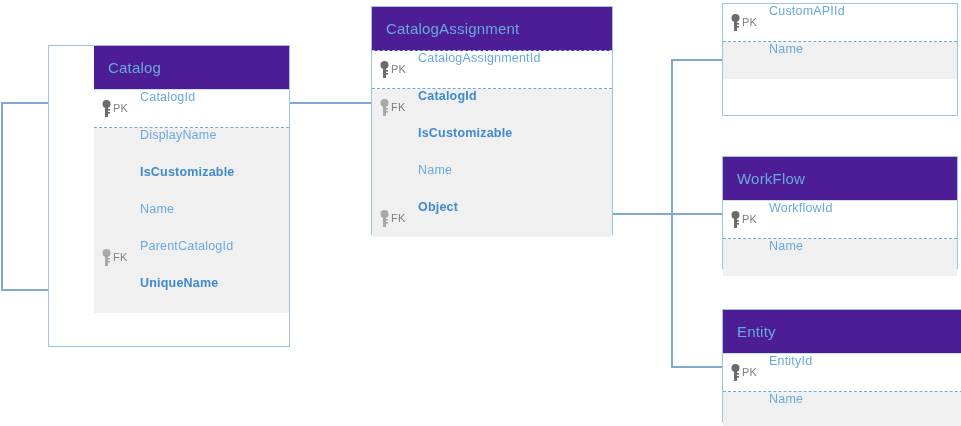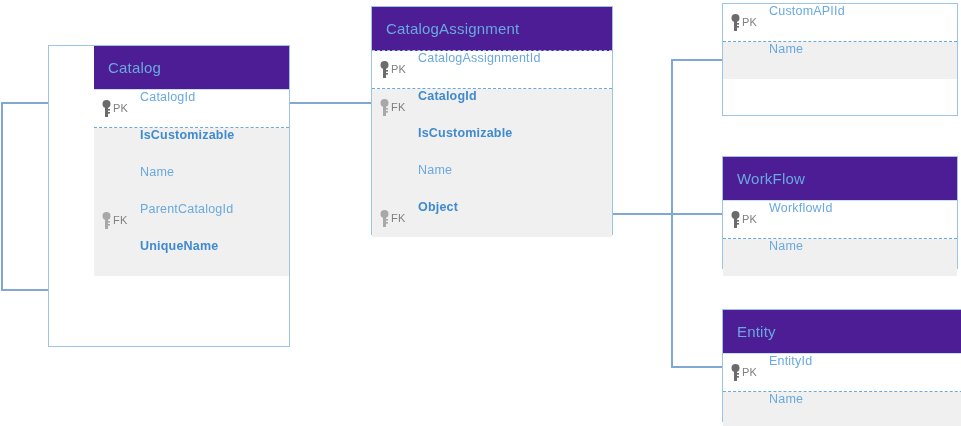--- a/index.html
+++ b/index.html
@@ -90,20 +90,24 @@
               </svg>
           </span>
           <span class="keytag">PK</span>
         </span>
         <span class="fieldname">CatalogId</span>
       </div>
     </div>
     <div class="body-zone">
       <div class="row">
         <span class="nokey"></span>
+        <span class="fieldname">DisplayName</span>
+      </div>
+      <div class="row">
+        <span class="nokey"></span>
         <span class="fieldname bold">IsCustomizable</span>
       </div>
       <div class="row">
         <span class="nokey"></span>
         <span class="fieldname">Name</span>
       </div>
       <div class="row">
         <span class="keycell">
           <span class="keyglyph">
             <svg width="9" height="17" viewBox="0 0 9 17">

